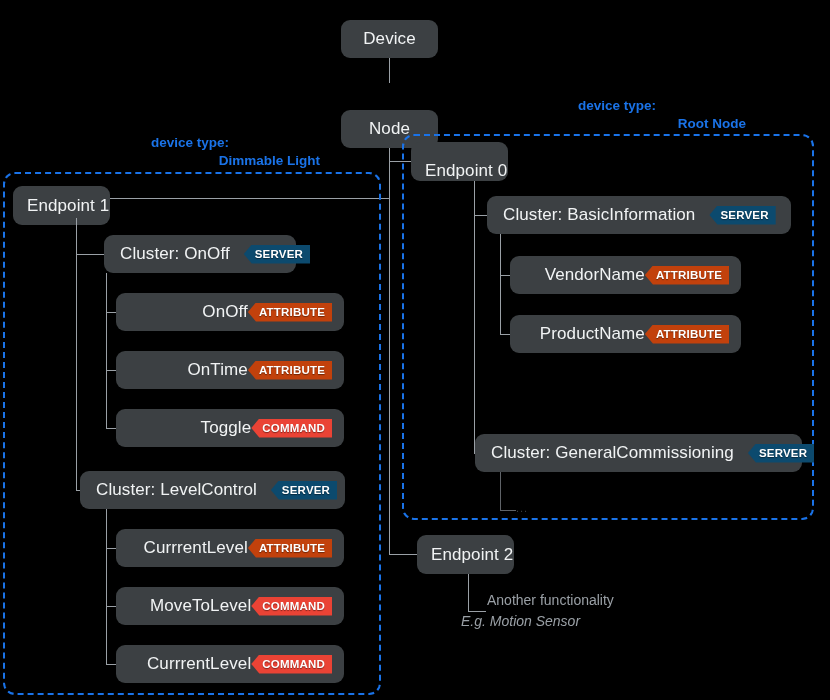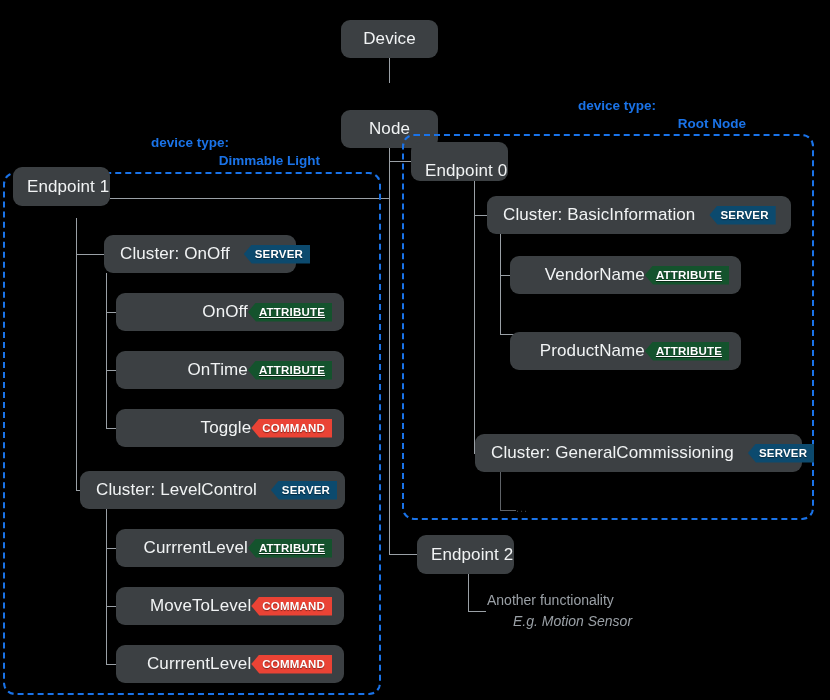--- a/index.html
+++ b/index.html
@@ -60,21 +60,21 @@
     color: #ffffff;
     letter-spacing: 0.2px;
     height: 19px;
     padding: 0 7px 0 11px;
     box-sizing: border-box;
     -webkit-clip-path: polygon(8px 0, 100% 0, 100% 100%, 8px 100%, 0 50%);
     clip-path: polygon(8px 0, 100% 0, 100% 100%, 8px 100%, 0 50%);
     text-shadow: 0 1px 1px rgba(0,0,0,.45);
   }
   .badge.server    { background: #0c4a6e; }
-  .badge.attribute { background: #14532d; text-decoration: underline; }
+  .badge.attribute { background: #c2410c; }
   .badge.command   { background: #ea4335; }
 
   
   .dashed-group {
     position: absolute;
     border: 2px dashed #1a73e8;
     border-radius: 12px;
     box-sizing: border-box;
     pointer-events: none;
   }
@@ -137,21 +137,21 @@
     <span class="dt-name">Dimmable Light</span>
   </div>
   <div class="dashed-group" style="left:3px; top:172px; width:378px; height:523px;"></div>
 
   <div class="device-type-label" style="left:488px; top:97px; width:258px;">
     <span>device type:</span>
     <span class="dt-name">Root Node</span>
   </div>
   <div class="dashed-group" style="left:402px; top:134px; width:412px; height:386px;"></div>
 
-  <div class="node" style="left:13px; top:167px; width:97px; height:39px; padding-left:14px;">
+  <div class="node" style="left:13px; top:186px; width:97px; height:39px; padding-left:14px;">
     <span class="node-label">Endpoint 1</span>
   </div>
 
   <div class="line v" style="left:76px; top:218px; height:272px;"></div>
   <div class="line h" style="left:76px; top:254px; width:28px;"></div>
   <div class="line h" style="left:76px; top:490px; width:28px;"></div>
 
   <div class="node clusterrow" style="left:104px; top:235px; width:192px; height:38px;">
     <span class="node-label">Cluster: OnOff</span>
     <span class="badge server">SERVER</span>
@@ -217,21 +217,21 @@
 
   <div class="line v" style="left:500px; top:234px; height:100px;"></div>
   <div class="line h" style="left:500px; top:275px; width:16px;"></div>
   <div class="line h" style="left:500px; top:334px; width:16px;"></div>
 
   <div class="node row" style="left:510px; top:256px; width:231px; height:38px;">
     <span class="node-label small">VendorName</span>
     <span class="badge attribute">ATTRIBUTE</span>
   </div>
 
-  <div class="node row" style="left:510px; top:332px; width:231px; height:38px;align-items:center;">
+  <div class="node row" style="left:510px; top:315px; width:231px; height:38px;align-items:center;">
     <span class="node-label small">ProductName</span>
     <span class="badge attribute">ATTRIBUTE</span>
   </div>
 
   <div class="node clusterrow" style="left:475px; top:434px; width:327px; height:38px;">
     <span class="node-label">Cluster: GeneralCommissioning</span>
     <span class="badge server">SERVER</span>
   </div>
 
   <div class="line v faint" style="left:500px; top:472px; height:38px;"></div>
@@ -239,15 +239,15 @@
   <div class="ellipsis-note" style="left:516px; top:502px;">...</div>
 
   <div class="node" style="left:417px; top:535px; width:97px; height:39px; padding-left:14px;">
     <span class="node-label">Endpoint 2</span>
   </div>
 
   <div class="line v" style="left:468px; top:574px; height:37px;"></div>
   <div class="line h" style="left:468px; top:611px; width:18px;"></div>
 
   <div class="note" style="left:487px; top:592px;">Another functionality</div>
-  <div class="note italic" style="left:513px; top:613px;">E.g. Motion Sensor</div>
+  <div class="note italic" style="left:461px; top:613px;">E.g. Motion Sensor</div>
 
 </div>
 
 </body></html>

